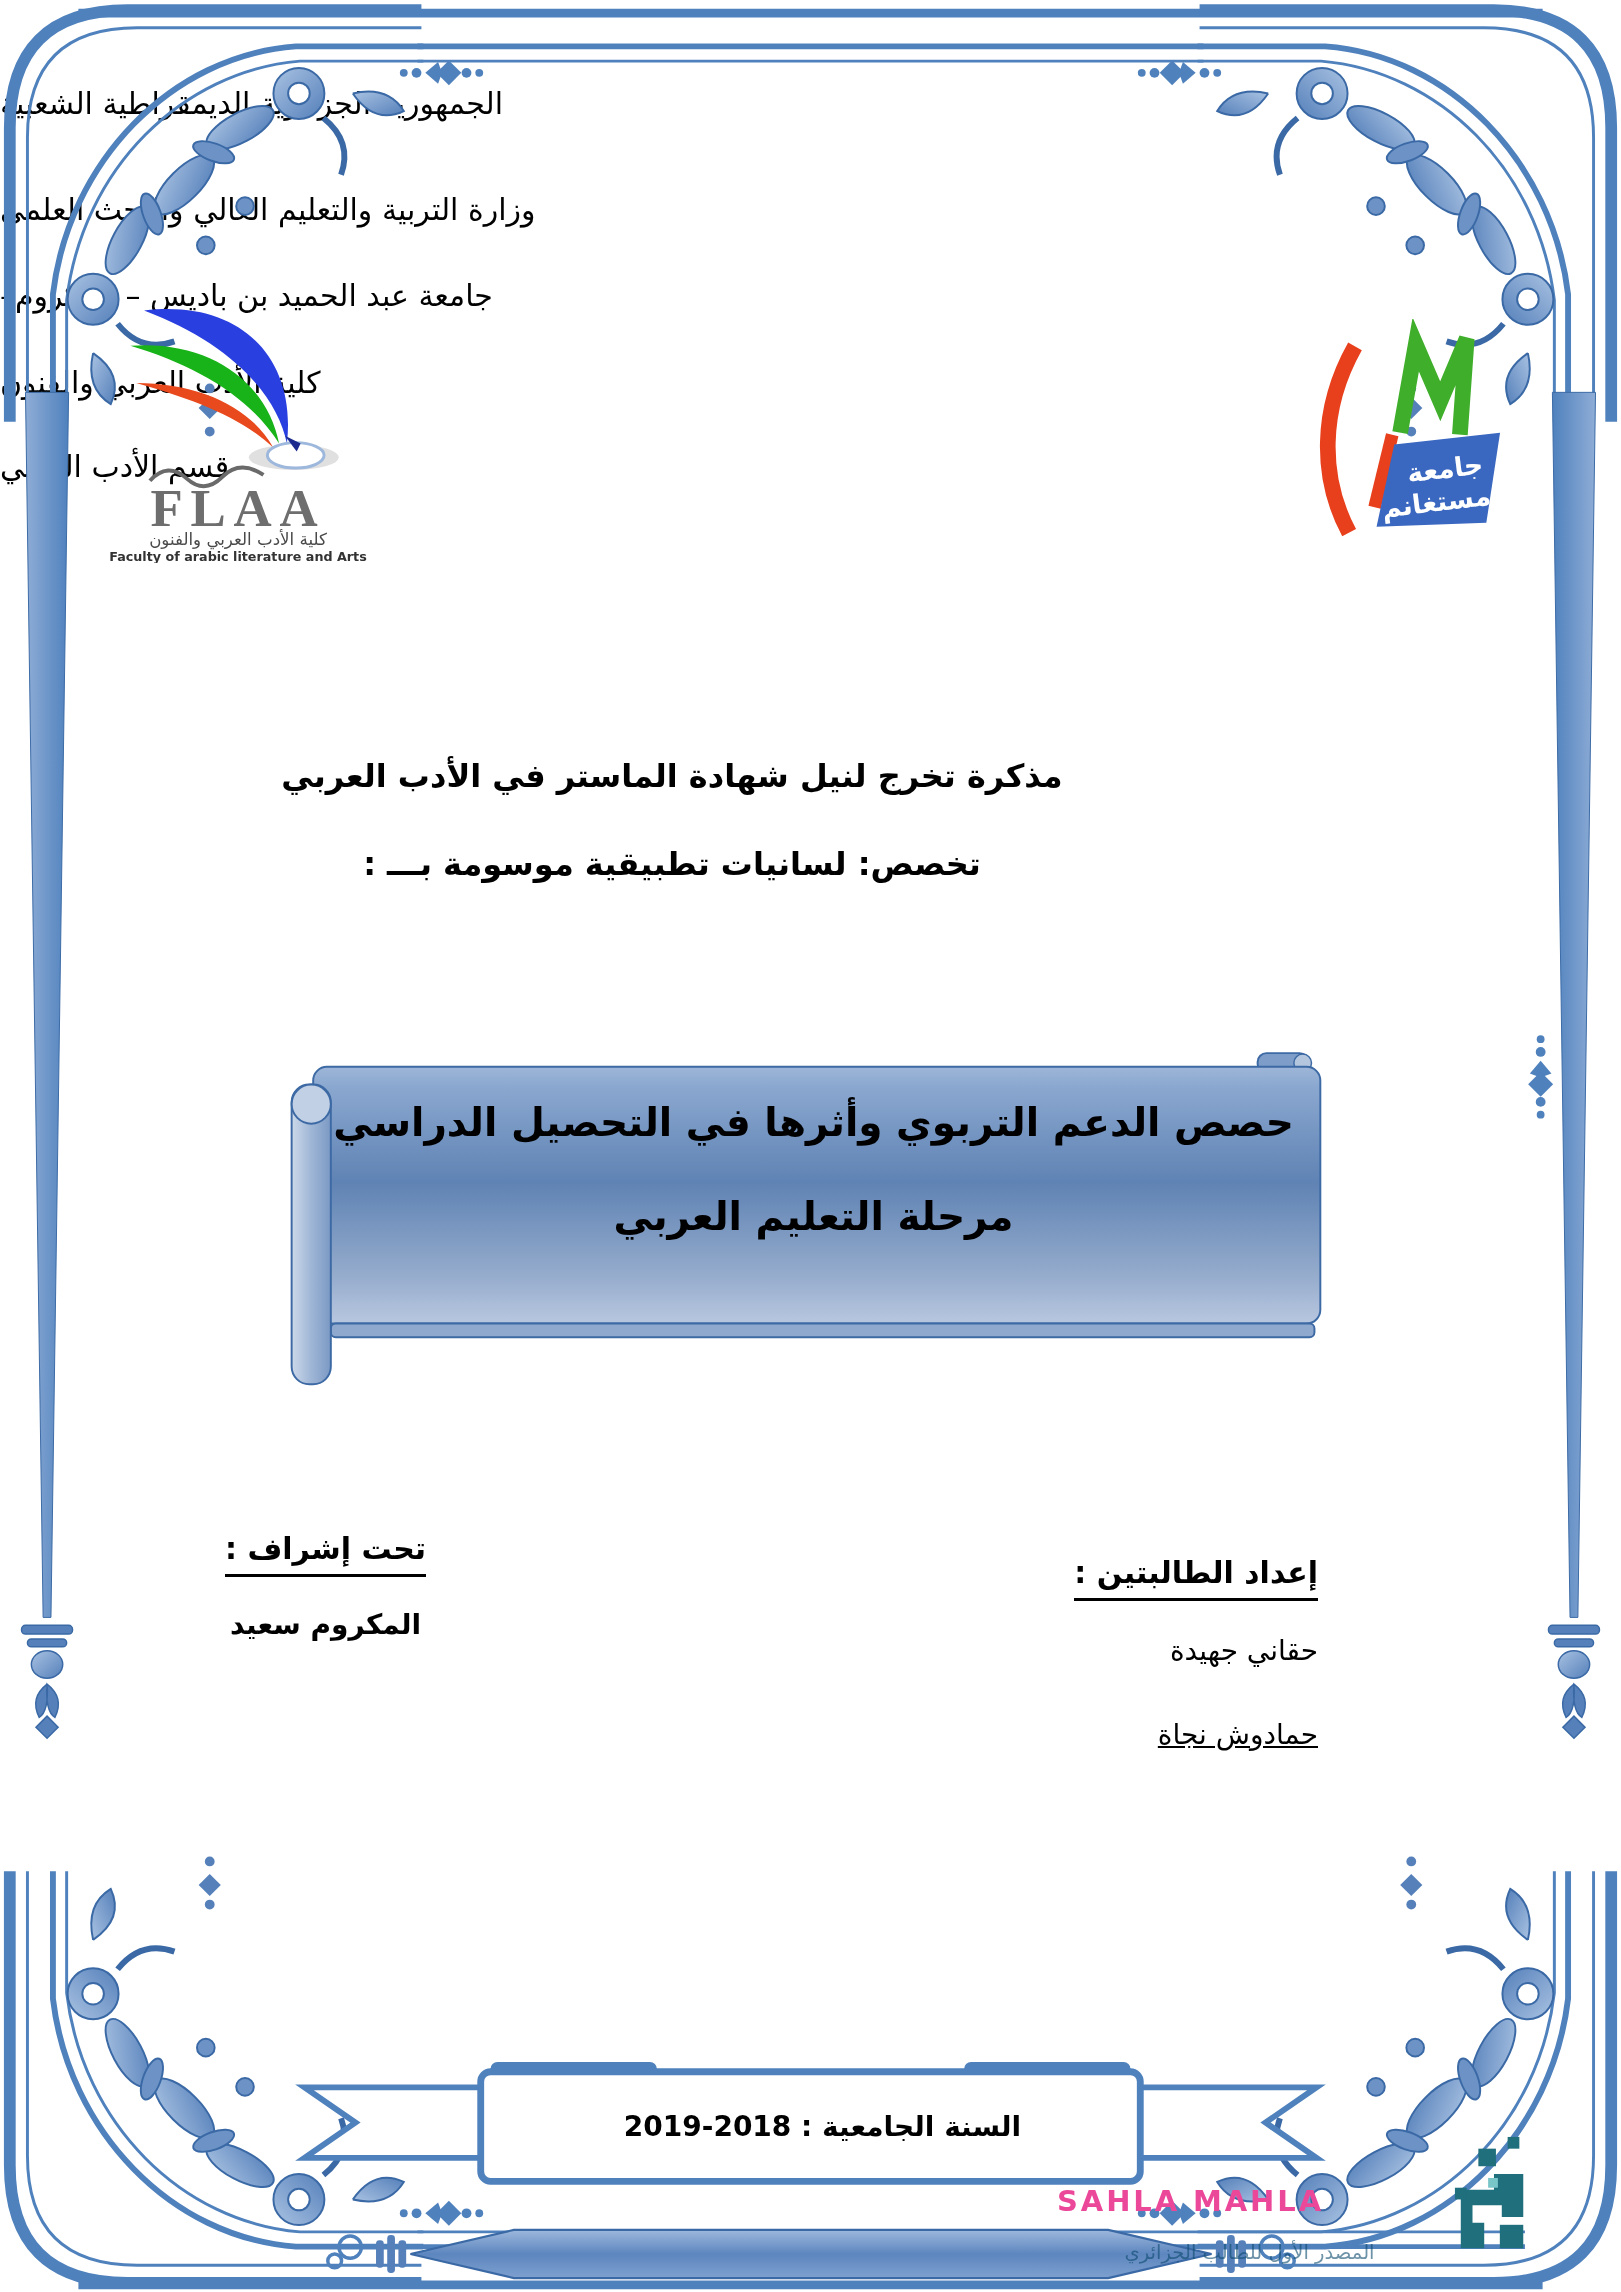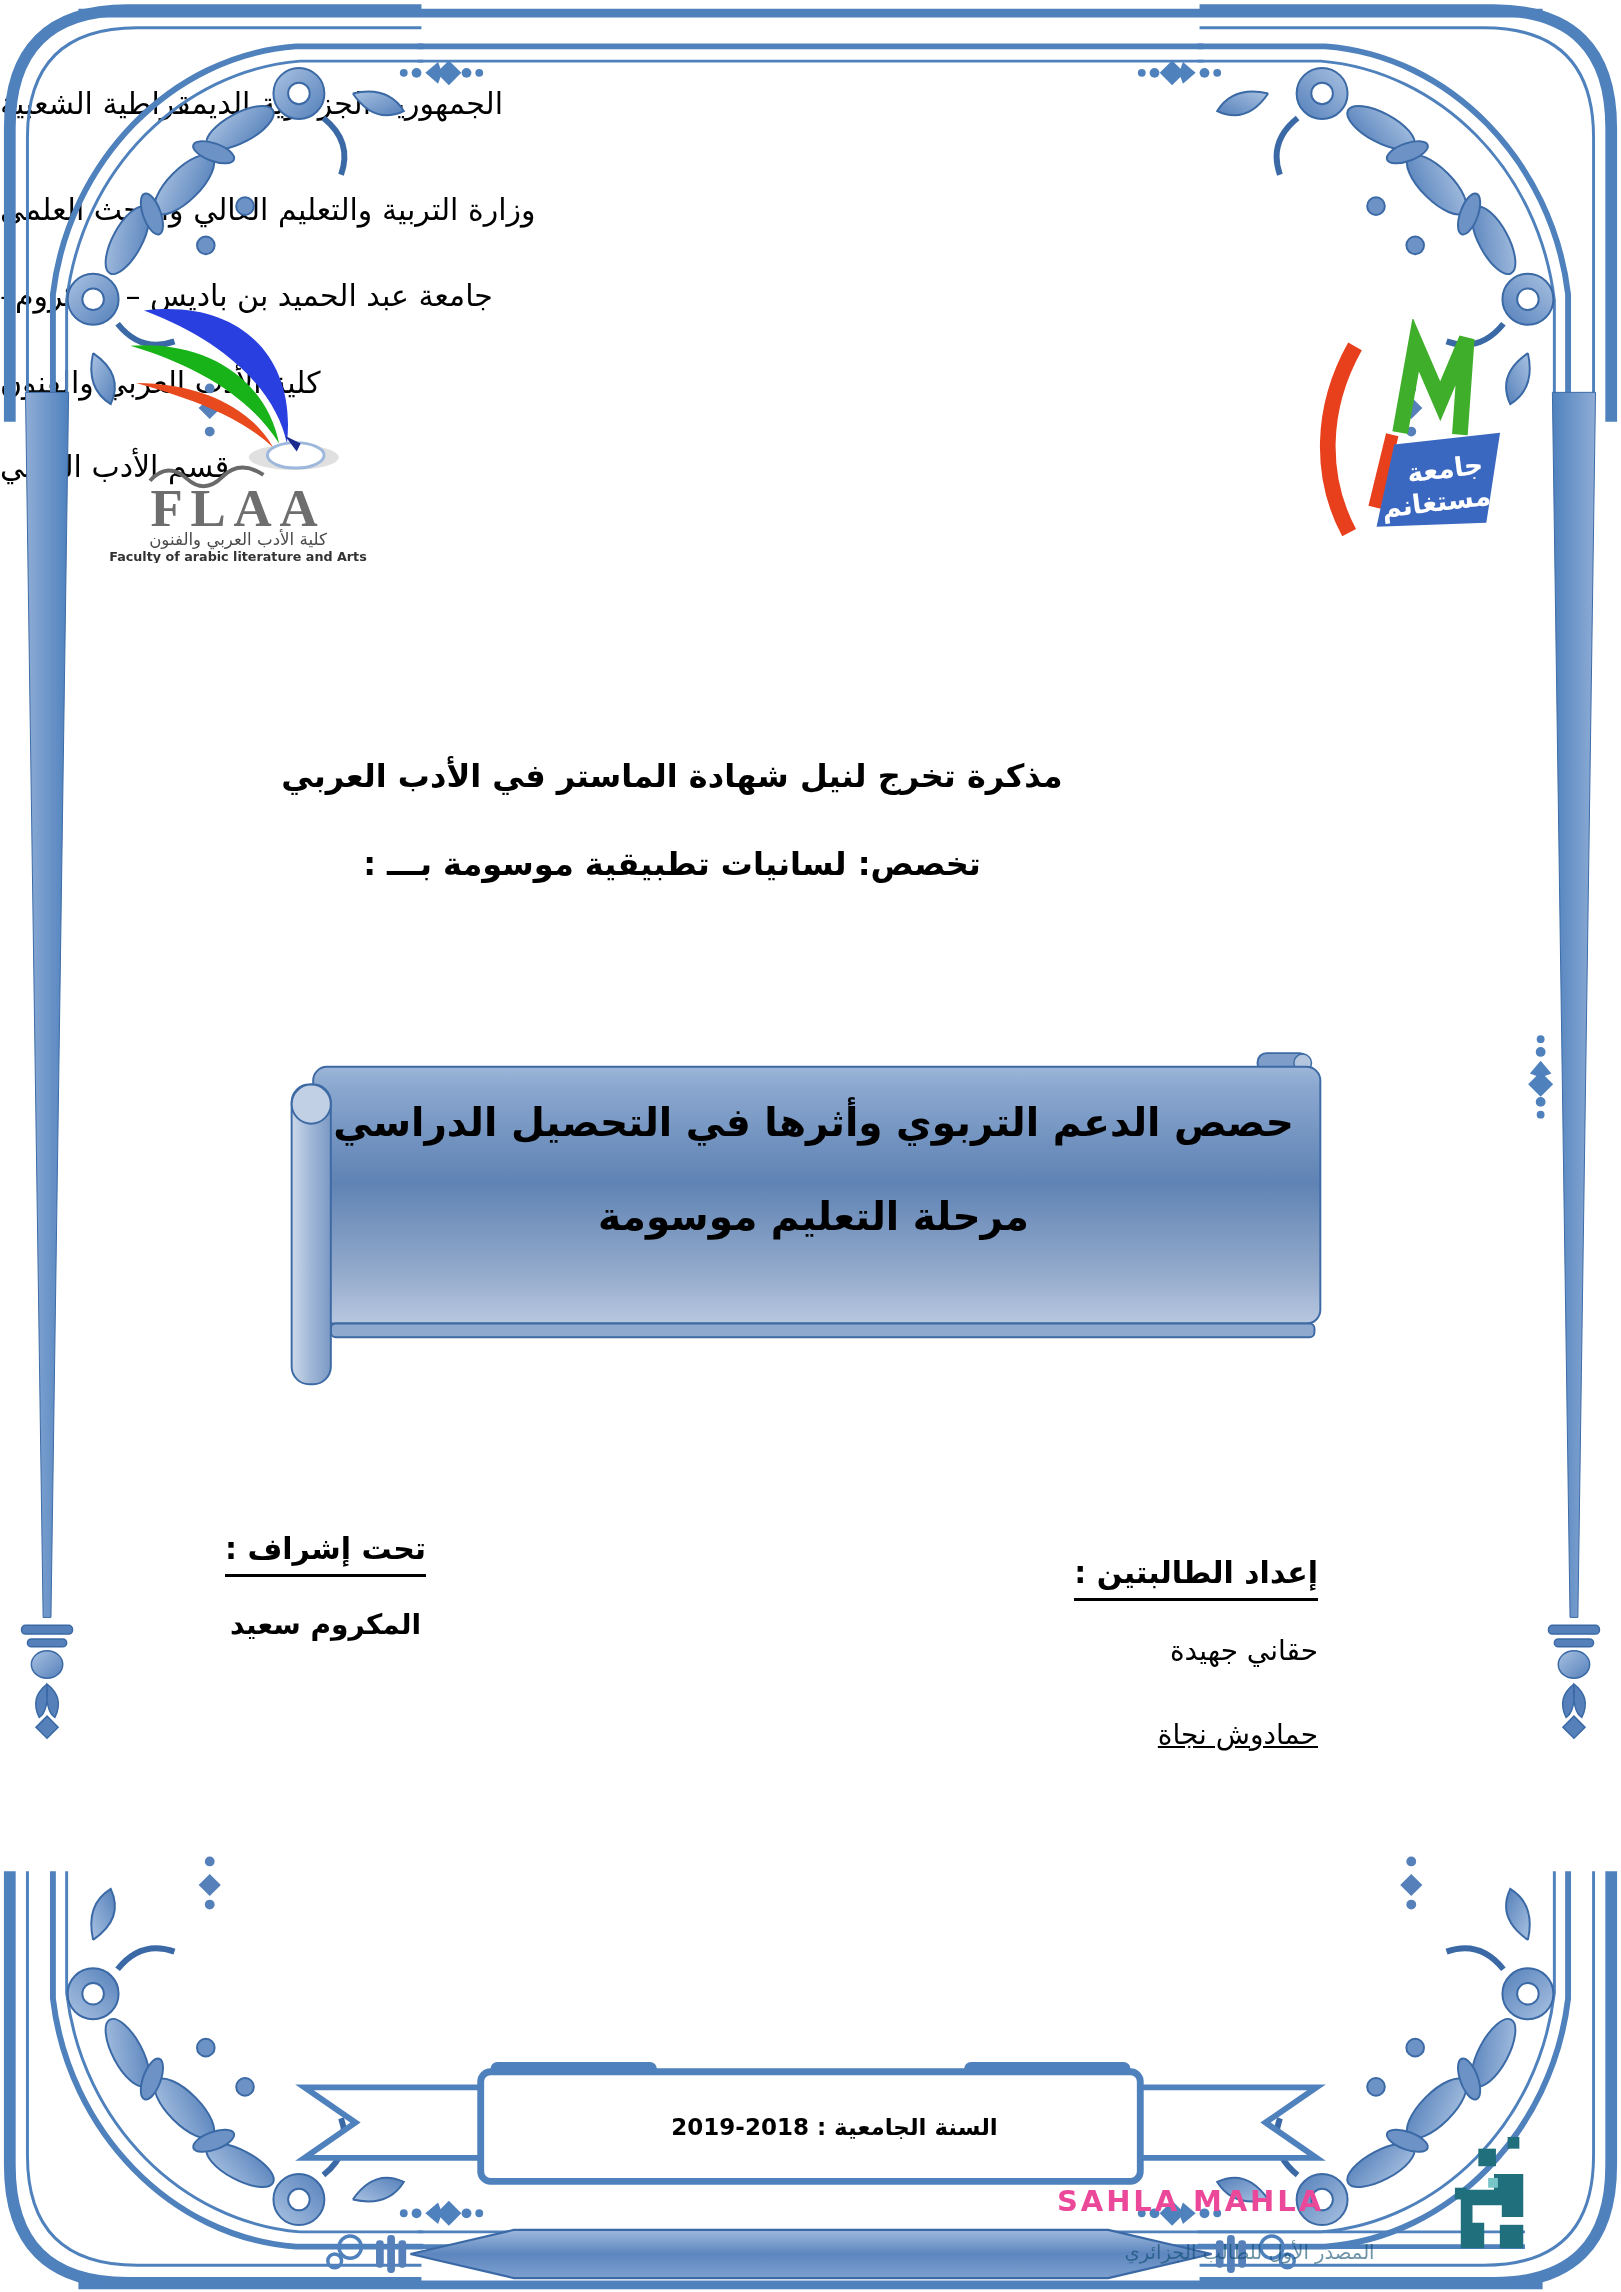--- a/index.html
+++ b/index.html
@@ -17,22 +17,22 @@
   
   .attr-head{font-weight:bold;font-size:30px;direction:rtl;display:inline-block;
              border-bottom:3.9px solid #000;padding-bottom:7.8px;}
   .attr-name{font-size:28px;direction:rtl;}
   .students{position:absolute;right:303px;top:1531px;text-align:right;margin-top:24px;}
   .students .attr-name{margin-top:33px;}
   .students .attr-name + .attr-name{margin-top:51px;text-decoration:underline;}
   .supervisor{position:absolute;left:208px;top:1531px;width:235px;text-align:center;}
   .supervisor .attr-name{margin-top:31px;font-weight:bold;}
   
-  .year-text{position:absolute;left:504px;top:2086px;width:661px;height:82px;line-height:82px;
-             text-align:center;font-weight:bold;font-size:23px;direction:rtl;z-index:6;}
+  .year-text{position:absolute;left:492px;top:2086px;width:661px;height:82px;line-height:82px;
+             text-align:center;font-weight:bold;font-size:28px;direction:rtl;z-index:6;}
   
   .wm-brand{position:absolute;left:1057px;top:2184px;font-size:29px;font-weight:bold;
             letter-spacing:2.9px;color:#ec4899;z-index:7;}
   .wm-tag{position:absolute;left:1073px;top:2241px;width:353px;text-align:center;font-size:19.6px;
           color:#0c4a6e;opacity:.6;direction:rtl;z-index:7;}
 </style>
 </head>
 <body>
 
 <div class="page">
@@ -167,21 +167,21 @@
     </defs>
     <rect x="1004" y="2" width="52" height="20" rx="9" fill="#7e9dc8" stroke="#3d6aa4" stroke-width="2"></rect>
     <circle cx="1050" cy="12" r="9" fill="#b4c6de" stroke="#3d6aa4" stroke-width="1.5"></circle>
     <rect x="40" y="16" width="1028" height="262" rx="14" fill="url(#scrollGrad)" stroke="#3d6aa4" stroke-width="2"></rect>
     <rect x="58" y="278" width="1004" height="14" rx="5" fill="#8ea9cd" stroke="#3d6aa4" stroke-width="2"></rect>
     <rect x="18" y="34" width="40" height="306" rx="18" fill="url(#rollGrad)" stroke="#3d6aa4" stroke-width="2"></rect>
     <circle cx="38" cy="54" r="20" fill="#c2d0e5" stroke="#3d6aa4" stroke-width="2"></circle>
     <path d="M 38,36 a 18,18 0 0 1 0,36 a 11,11 0 0 0 0,-36 Z" fill="#5c80ae"></path>
   </svg>
   <div class="scroll-title" style="top:1100px">حصص الدعم التربوي وأثرها في التحصيل الدراسي</div>
-  <div class="scroll-title" style="top:1194px">مرحلة التعليم موسومة</div>
+  <div class="scroll-title" style="top:1194px">مرحلة التعليم العربي</div>
 
   <div class="students">
     <span class="attr-head">إعداد الطالبتين :</span>
     <div class="attr-name">حقاني جهيدة</div>
     <div class="attr-name">حمادوش نجاة</div>
   </div>
   <div class="supervisor">
     <span class="attr-head">تحت إشراف :</span>
     <div class="attr-name">المكروم سعيد</div>
   </div>

